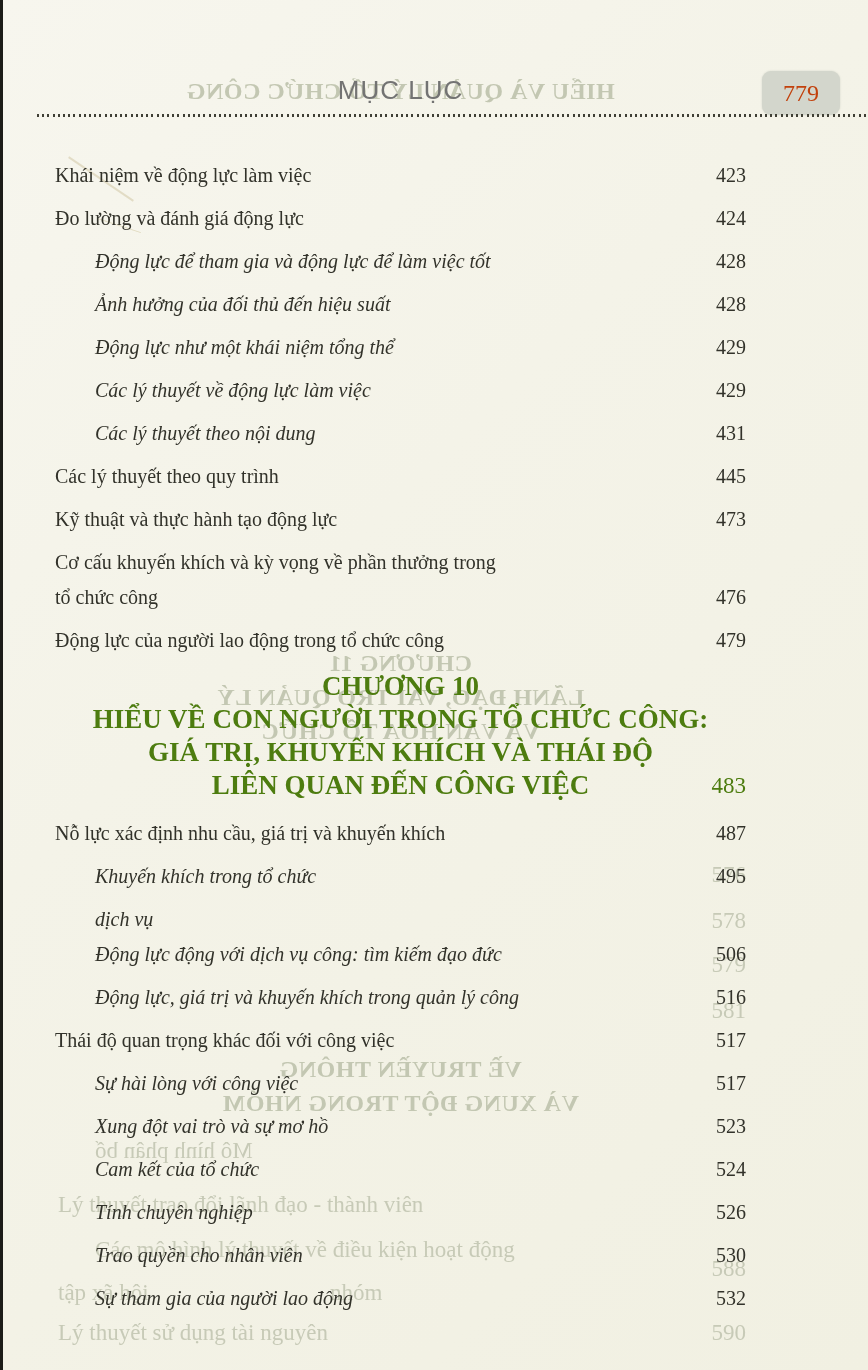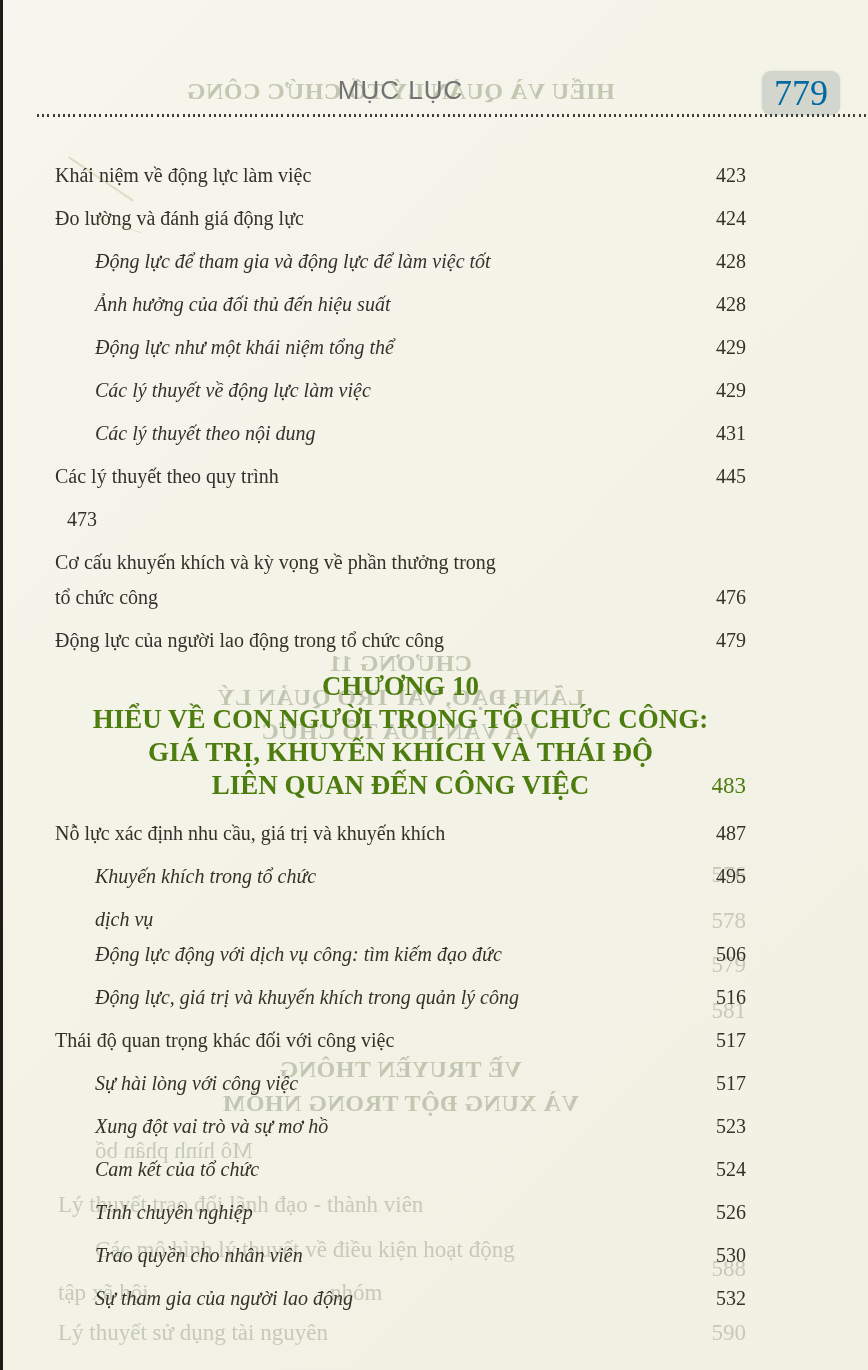--- a/index.html
+++ b/index.html
@@ -15,21 +15,21 @@
     transform:rotate(18deg);}
 
   
   .header-title{
     position:absolute;left:55px;top:76px;width:691px;text-align:center;
     font-family:"Liberation Sans",sans-serif;font-size:26px;line-height:28px;
     letter-spacing:1px;color:#737373;
   }
   .page-badge{
     position:absolute;left:762px;top:71px;width:78px;height:44px;border-radius:9px;
-    background:#d3d6cc;color:#0369a1;font-size:36px;
+    background:#d3d6cc;color:#c2410c;font-size:24px;
     display:flex;align-items:center;justify-content:center;box-shadow:0 0 2px #cfd2c6;
   }
   .dotted-rule{
     position:absolute;left:37px;top:114px;width:831px;height:3px;
     background:repeating-linear-gradient(90deg,#3f3f35 0 2px,transparent 2px 5.2px);
   }
 
   
   .content{position:absolute;left:55px;top:158px;width:691px;}
   .row{display:flex;justify-content:space-between;align-items:flex-end;
@@ -114,20 +114,21 @@
     </div>
     <div class="row lvl2">
       <div class="entry-text">Các lý thuyết theo nội dung</div>
       <span class="pgnum">431</span>
     </div>
     <div class="row lvl1">
       <div class="entry-text">Các lý thuyết theo quy trình</div>
       <span class="pgnum">445</span>
     </div>
     <div class="row lvl1">
+      <div class="entry-text">Kỹ thuật và thực hành tạo động lực</div>
       <span class="pgnum">473</span>
     </div>
     <div class="row lvl1">
       <div class="entry-text">
         <div>Cơ cấu khuyến khích và kỳ vọng về phần thưởng trong</div>
         <div>tổ chức công</div>
       </div>
       <span class="pgnum">476</span>
     </div>
     <div class="row lvl1">

